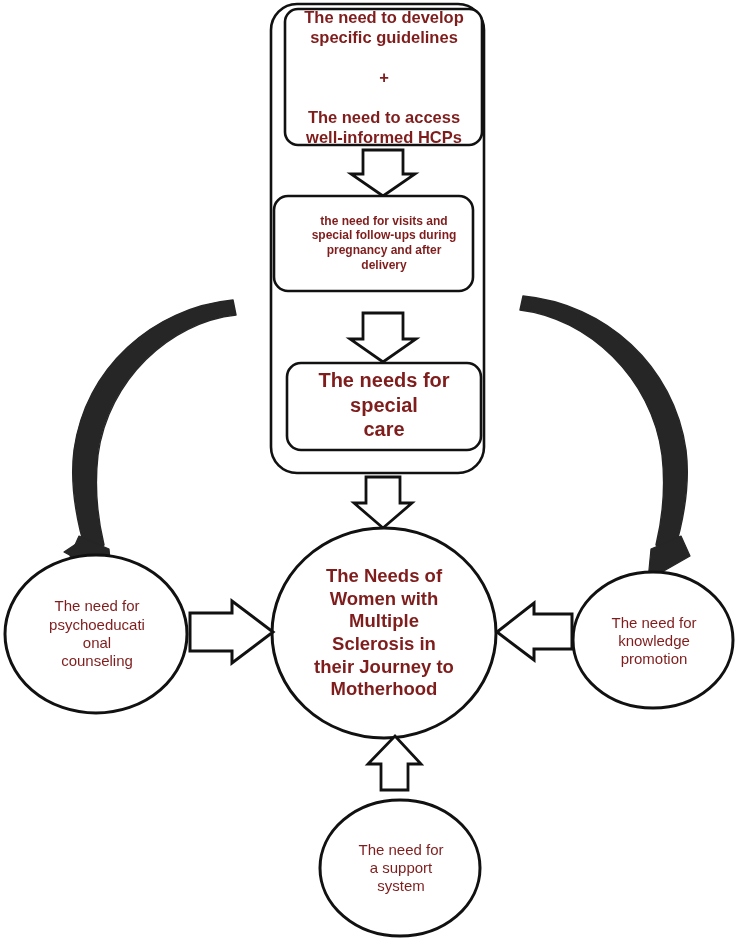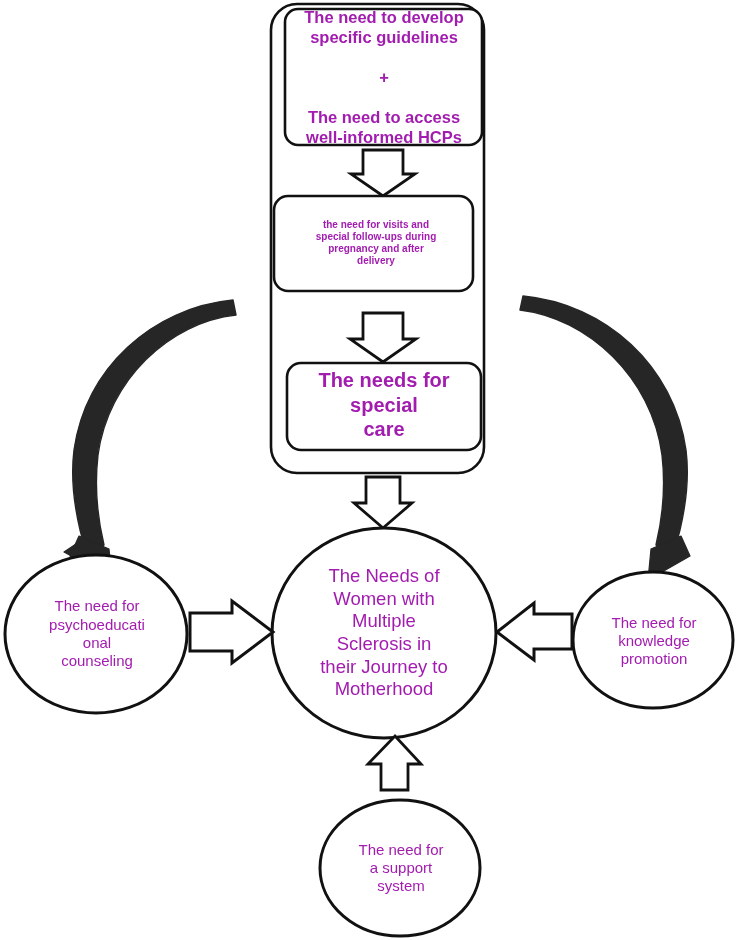--- a/index.html
+++ b/index.html
@@ -23,54 +23,54 @@
     top: 0;
     width: 744px;
     height: 940px;
   }
   .node-text {
     position: absolute;
     display: flex;
     align-items: center;
     justify-content: center;
     text-align: center;
-    color: #a21caf;
+    color: #7f1d1d;
     line-height: 1.22;
     white-space: pre-line;
     pointer-events: none;
   }
   .box-text {
     font-weight: bold;
   }
   
   #text-box-guidelines {
     left: 288px; top: 10px;
     width: 192px; height: 134px;
     font-size: 16.5px;
     font-weight: bold;
   }
   #text-box-visits {
-    left: 280px; top: 197px;
+    left: 288px; top: 197px;
     width: 192px; height: 92px;
-    font-size: 10px;
+    font-size: 12px;
     font-weight: bold;
     text-align: center;
   }
   #text-box-special-care {
     left: 288px; top: 364px;
     width: 192px; height: 82px;
     font-size: 20px;
     font-weight: bold;
   }
   
   #text-circle-center {
     left: 286px; top: 540px;
     width: 196px; height: 186px;
     font-size: 18.5px;
-    font-weight: normal;
+    font-weight: bold;
   }
   #text-circle-left {
     left: 22px; top: 570px;
     width: 150px; height: 128px;
     font-size: 15px;
     font-weight: normal;
   }
   #text-circle-right {
     left: 588px; top: 588px;
     width: 132px; height: 106px;

